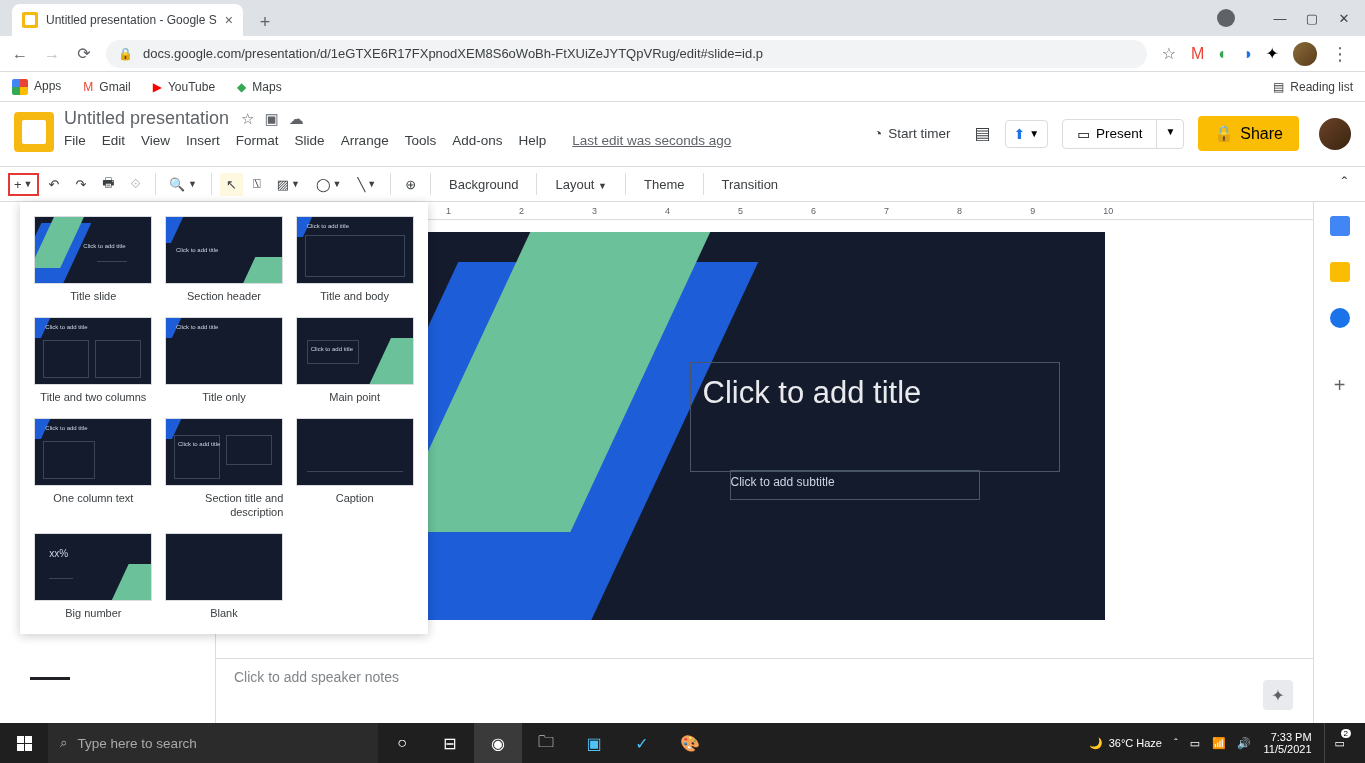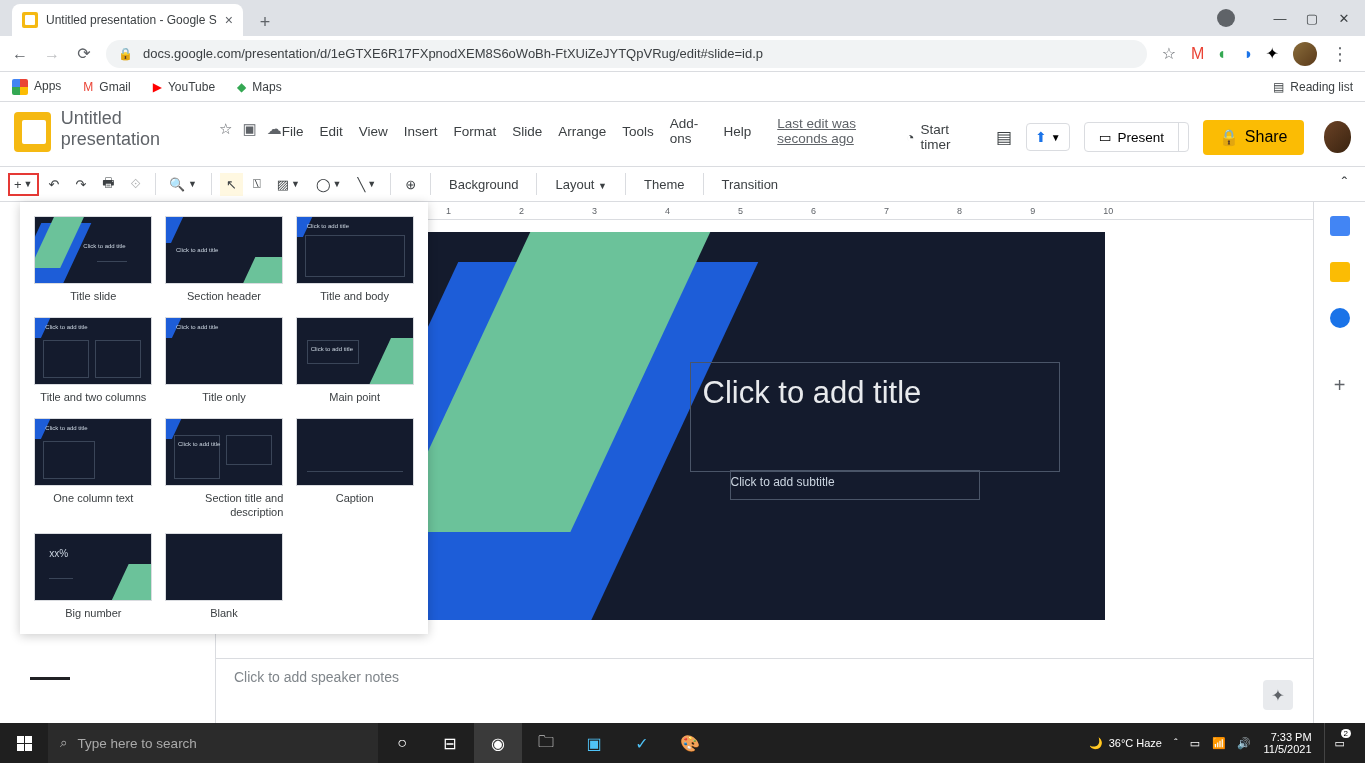--- a/index.html
+++ b/index.html
@@ -28,21 +28,21 @@
 .bookmarks { height: 30px; background: #fff; display: flex; align-items: center; padding: 0 12px; gap: 22px; border-bottom: 1px solid #dadce0; font-size: 12px; color: #3c4043; }
 .bookmark { display: flex; align-items: flex-start; gap: 6px; }
 .bk-icon { width: 16px; height: 16px; display: inline-block; }
 .bk-apps { background: repeating-conic-gradient(#ea4335 0 25%, #fbbc04 0 50%, #34a853 0 75%, #4285f4 0 100%); border-radius: 2px; }
 .reading-list { margin-left: auto; display: flex; align-items: center; gap: 6px; }
 
 
 .app-header { height: 64px; background: #fff; display: flex; align-items: flex-start; padding: 6px 14px 0 14px; }
 .app-logo { width: 40px; height: 40px; background: #f5b912; border-radius: 4px; margin-right: 10px; position: relative; margin-top: 4px; }
 .app-logo::after { content: ''; position: absolute; left: 8px; top: 8px; width: 24px; height: 24px; background: #fff; border-radius: 2px; }
-.title-area { display: flex; }
+.title-area { display: flex; flex-direction: column; }
 .title-row { display: flex; align-items: center; gap: 12px; }
 .doc-title { font-size: 18px; color: #5f6368; }
 .title-icons { display: flex; gap: 10px; color: #5f6368; font-size: 15px; }
 .menu-bar { display: flex; gap: 16px; font-size: 13.5px; color: #3c4043; margin-top: 4px; align-items: center; }
 .last-edit { color: #5f6368; text-decoration: underline; margin-left: 10px; }
 
 .header-right { margin-left: auto; display: flex; align-items: center; gap: 14px; margin-top: 8px; }
 .hr-btn { display: flex; align-items: center; gap: 6px; font-size: 13.5px; color: #3c4043; padding: 6px 10px; border-radius: 4px; }
 .share-btn { background: #fbbc04; padding: 8px 16px; border-radius: 4px; font-weight: 500; display: flex; align-items: center; gap: 6px; }
 .present-group { display: flex; border: 1px solid #dadce0; border-radius: 4px; overflow: hidden; }

